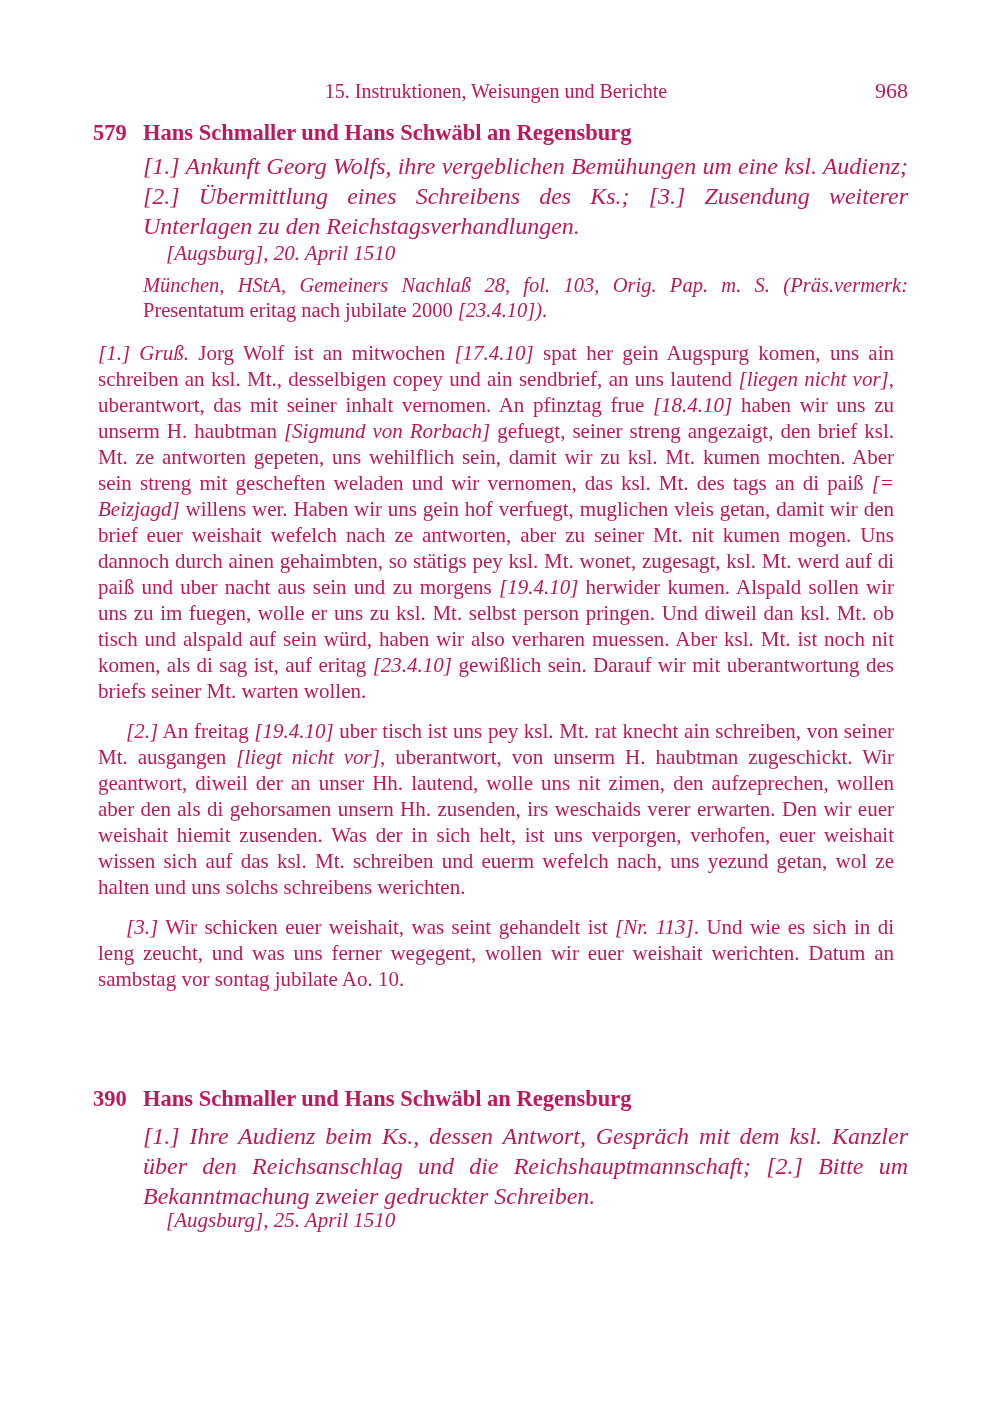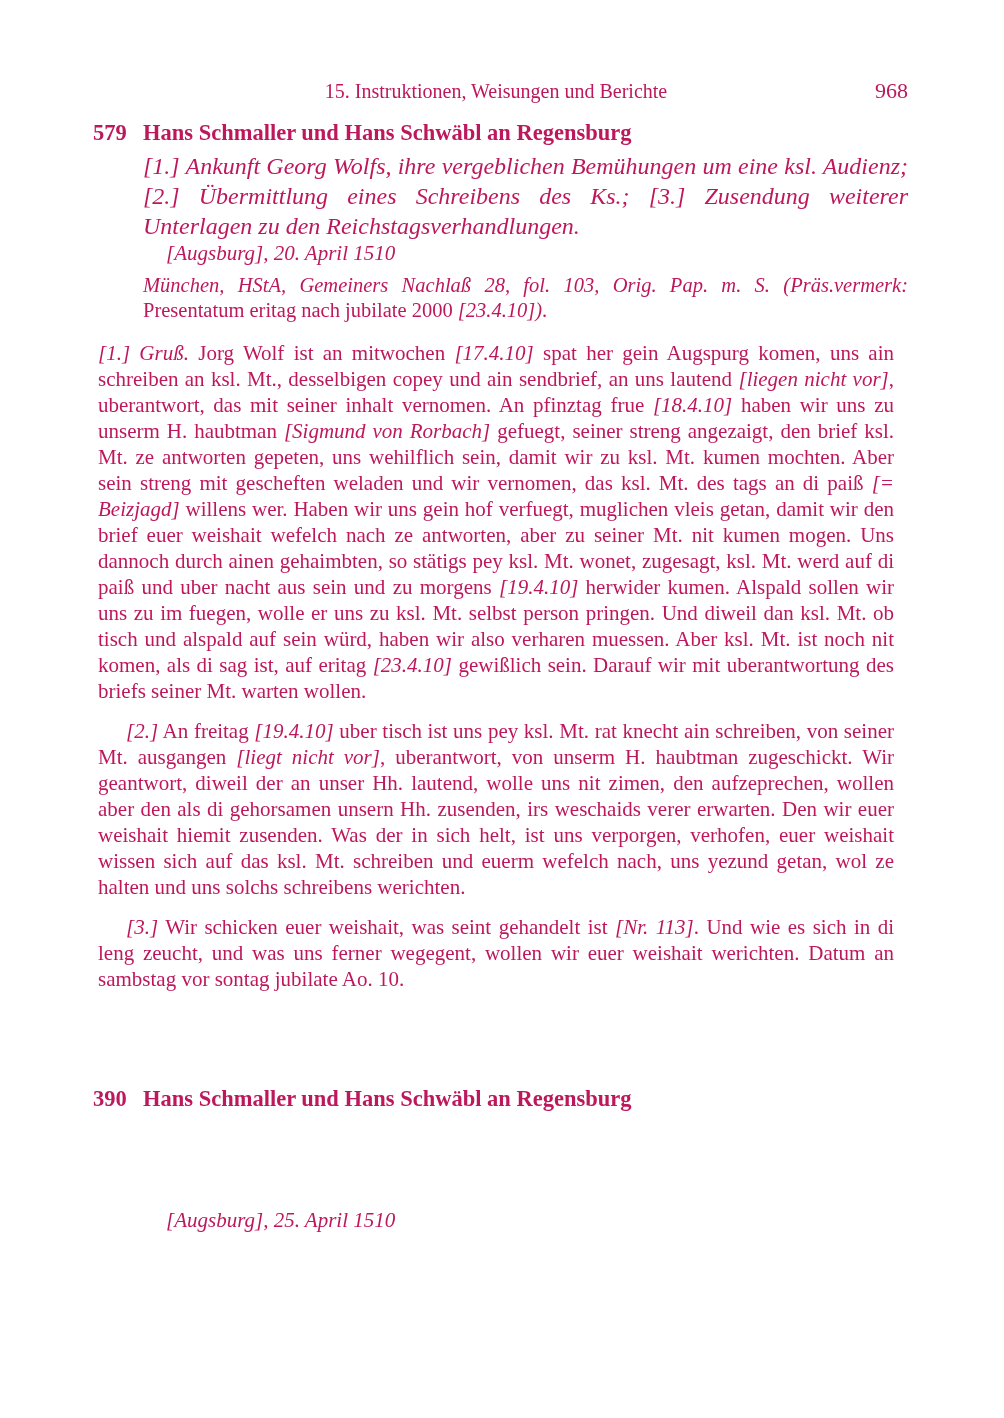--- a/index.html
+++ b/index.html
@@ -126,16 +126,17 @@
     <p class="first"><span class="it">[1.] Gruß.</span><span class="rm"> Jorg Wolf ist an mitwochen </span><span class="it">[17.4.10]</span><span class="rm"> spat her gein Augspurg komen, uns ain schreiben an ksl. Mt., desselbigen copey und ain sendbrief, an uns lautend </span><span class="it">[liegen nicht vor]</span><span class="rm">, uberantwort, das mit seiner inhalt vernomen. An pfinztag frue </span><span class="it">[18.4.10]</span><span class="rm"> haben wir uns zu unserm H. haubtman </span><span class="it">[Sigmund von Rorbach]</span><span class="rm"> gefuegt, seiner streng angezaigt, den brief ksl. Mt. ze antworten gepeten, uns wehilflich sein, damit wir zu ksl. Mt. kumen mochten. Aber sein streng mit gescheften weladen und wir vernomen, das ksl. Mt. des tags an di paiß </span><span class="it">[= Beizjagd]</span><span class="rm"> willens wer. Haben wir uns gein hof verfuegt, muglichen vleis getan, damit wir den brief euer weishait wefelch nach ze antworten, aber zu seiner Mt. nit kumen mogen. Uns dannoch durch ainen gehaimbten, so stätigs pey ksl. Mt. wonet, zugesagt, ksl. Mt. werd auf di paiß und uber nacht aus sein und zu morgens </span><span class="it">[19.4.10]</span><span class="rm"> herwider kumen. Alspald sollen wir uns zu im fuegen, wolle er uns zu ksl. Mt. selbst person pringen. Und diweil dan ksl. Mt. ob tisch und alspald auf sein würd, haben wir also verharen muessen. Aber ksl. Mt. ist noch nit komen, als di sag ist, auf eritag </span><span class="it">[23.4.10]</span><span class="rm"> gewißlich sein. Darauf wir mit uberantwortung des briefs seiner Mt. warten wollen.</span></p>
     <p><span class="it">[2.]</span><span class="rm"> An freitag </span><span class="it">[19.4.10]</span><span class="rm"> uber tisch ist uns pey ksl. Mt. rat knecht ain schreiben, von seiner Mt. ausgangen </span><span class="it">[liegt nicht vor]</span><span class="rm">, uberantwort, von unserm H. haubtman zugeschickt. Wir geantwort, diweil der an unser Hh. lautend, wolle uns nit zimen, den aufzeprechen, wollen aber den als di gehorsamen unsern Hh. zusenden, irs weschaids verer erwarten. Den wir euer weishait hiemit zusenden. Was der in sich helt, ist uns verporgen, verhofen, euer weishait wissen sich auf das ksl. Mt. schreiben und euerm wefelch nach, uns yezund getan, wol ze halten und uns solchs schreibens werichten.</span></p>
     <p><span class="it">[3.]</span><span class="rm"> Wir schicken euer weishait, was seint gehandelt ist </span><span class="it">[Nr. 113]</span><span class="rm">. Und wie es sich in di leng zeucht, und was uns ferner wegegent, wollen wir euer weishait werichten. Datum an sambstag vor sontag jubilate Ao. 10.</span></p>
   </div>
 
   <div class="doc-heading" style="top:1085px;">
     <span class="doc-number">390</span>
     <span class="doc-title">Hans Schmaller und Hans Schwäbl an Regensburg</span>
   </div>
 
+  <div class="summary" style="top:1121px;">[1.] Ihre Audienz beim Ks., dessen Antwort, Gespräch mit dem ksl. Kanzler über den Reichsanschlag und die Reichshauptmannschaft; [2.] Bitte um Bekanntmachung zweier gedruckter Schreiben.</div>
 
   <div class="dateline" style="top:1208px;">[Augsburg], 25. April 1510</div>
 
 </div>
 
 </body></html>

